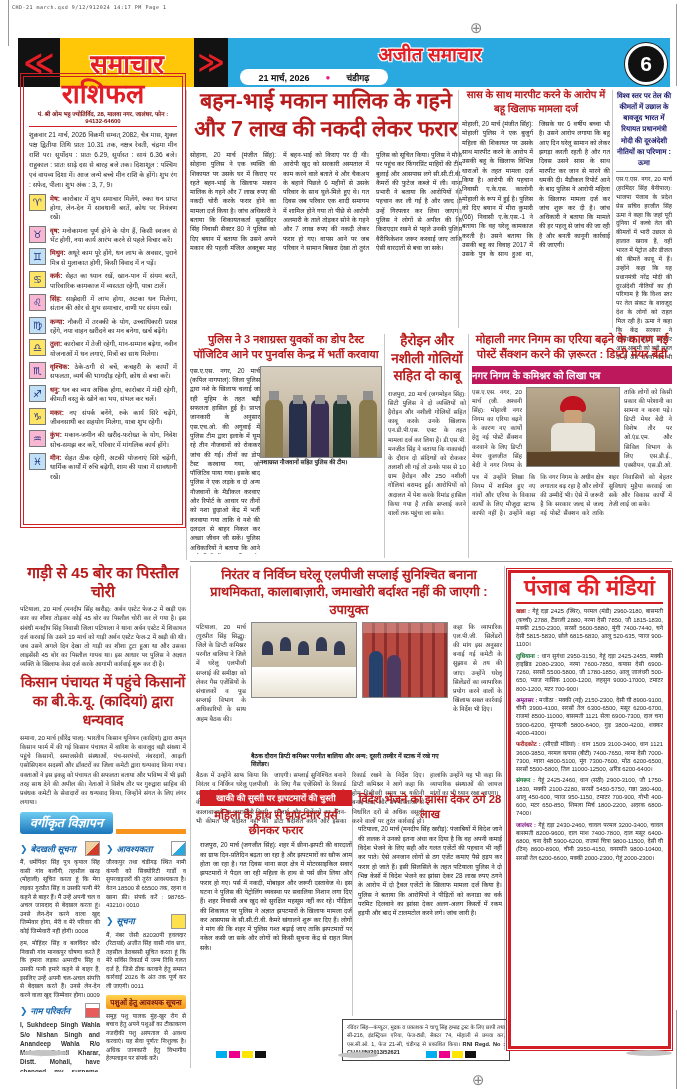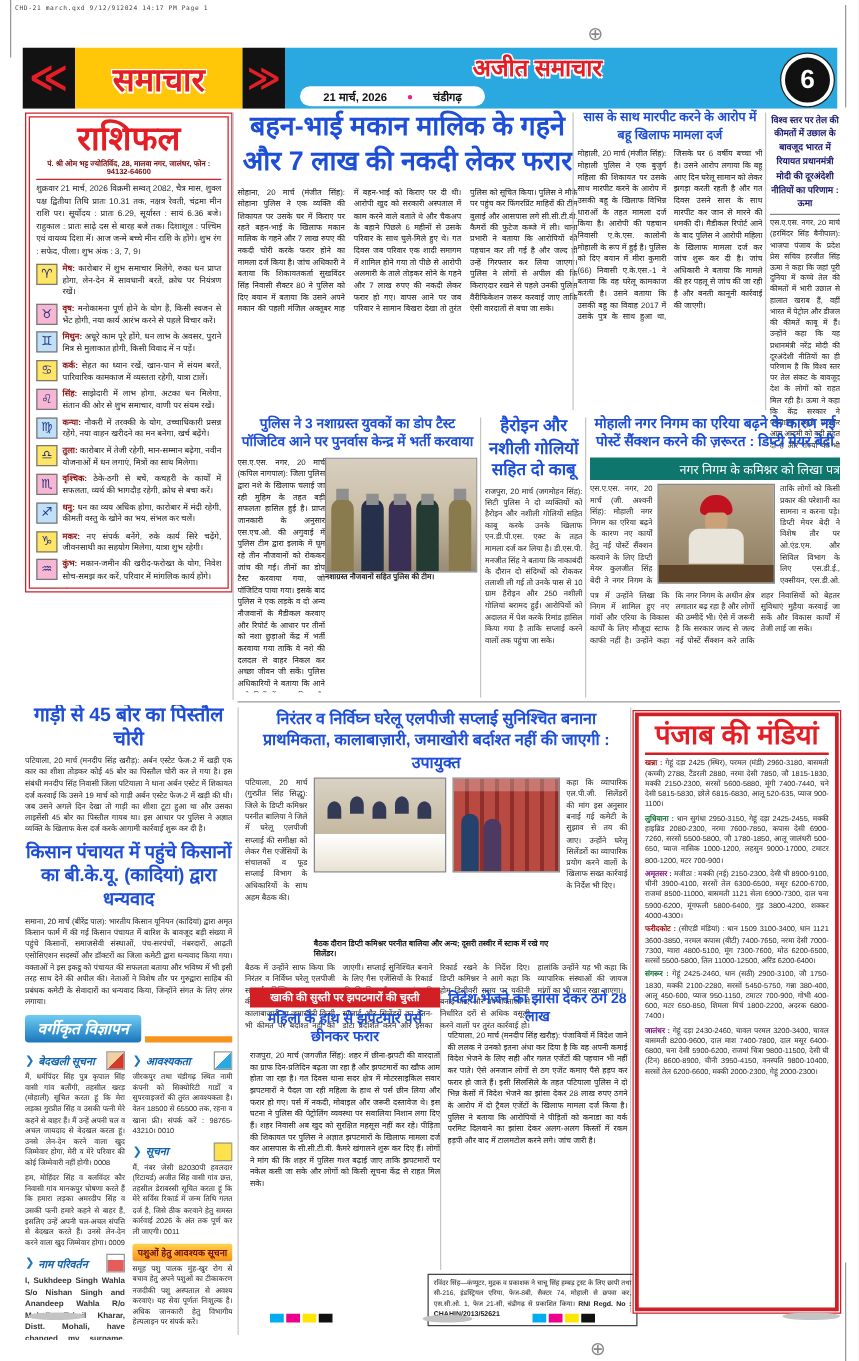--- a/index.html
+++ b/index.html
@@ -22,34 +22,34 @@
      text-shadow:1px 1px 0 #fff,-1px 1px 0 #fff,1px -1px 0 #fff,-1px -1px 0 #fff;}
   .mh-blue{flex:1;background:#2aa9e1;position:relative;padding-top:3px;}
   .mh-paper{color:#e31e25;font-weight:800;font-size:19px;text-align:center;margin-right:38px;
      text-shadow:1px 1px 0 #fff,-1px 1px 0 #fff,1px -1px 0 #fff,-1px -1px 0 #fff;}
   .mh-pill{background:#fff;border-radius:8px;width:140px;margin:2px 0 0 12px;display:flex;align-items:center;justify-content:center;gap:16px;
      font-size:9px;font-weight:800;color:#111;padding:1.5px 4px;}
   .mh-dot{color:#ec1e8c;font-size:8px;}
   .mh-ball{position:absolute;right:3px;top:5px;width:36px;height:36px;border-radius:50%;background:#111;border:3px solid #fff;
      box-shadow:0 0 0 1px #222;color:#fff;display:flex;align-items:center;justify-content:center;font-size:21px;font-weight:800;}
   
-  .rashifal{position:absolute;left:20px;top:90px;width:166px;height:384px;border:4px double #d21f26;
+  .rashifal{position:absolute;left:20px;top:73px;width:166px;height:455px;border:4px double #d21f26;
      box-sizing:border-box;padding:3px 5px;overflow:hidden;}
   .r-title{color:#e31e25;font-weight:800;font-size:27px;text-align:center;line-height:1.05;}
   .r-astro{font-size:6px;font-weight:800;color:#7a0c0c;text-align:center;border-bottom:1px solid #d21f26;padding:2px 0;margin-bottom:3px;}
   .r-intro{font-size:6.6px;line-height:1.5;text-align:justify;color:#222;margin-bottom:4px;}
   .r-sign{display:flex;gap:4px;margin-bottom:4px;}
   .r-icon{flex:0 0 15px;height:15px;border:1px solid #777;display:flex;align-items:center;justify-content:center;
      font-size:10px;color:#203080;background:#ffe566;}
   .r-sign:nth-of-type(3n+2) .r-icon{background:#f7b6d2;}
   .r-sign:nth-of-type(3n) .r-icon{background:#bfe0f7;}
   .r-text{font-size:6.6px;line-height:1.42;text-align:justify;}
   .r-name{color:#8b1212;font-weight:800;}
   
-  .hl{font-weight:800;text-align:center;color:#1d4ed8;}
+  .hl{font-weight:800;text-align:center;color:#b91c1c;}
   .bodytxt{font-size:6.3px;line-height:1.48;text-align:justify;color:#222;overflow:hidden;}
   .vrule{position:absolute;width:1px;background:#c6c6c6;}
   .hrule{position:absolute;height:1px;background:#9a9a9a;}
   
   .a1{position:absolute;left:190px;top:88px;width:272px;}
   .a1 .hl{font-size:21.5px;line-height:1.3;}
   .a1 .bodytxt{margin-top:6px;column-count:3;column-gap:7px;height:168px;}
   
   .a2{position:absolute;left:462px;top:88px;width:148px;}
   .a2 .hl{font-size:10px;line-height:1.35;}
@@ -64,21 +64,21 @@
   .a4 .wrap{margin-top:4px;height:188px;overflow:hidden;}
   .a4 figure{float:right;width:122px;margin:1px 0 2px 4px;}
   .figcap{font-size:6px;font-weight:800;line-height:1.3;margin-top:1px;text-align:left;}
   
   .a5{position:absolute;left:388px;top:332px;width:78px;}
   .a5 .hl{font-size:13.5px;line-height:1.3;}
   .a5 .bodytxt{margin-top:4px;font-size:6.2px;height:128px;}
   
   .a6{position:absolute;left:472px;top:332px;width:200px;}
   .a6 .hl{font-size:11.3px;line-height:1.35;}
-  .banner-pink{background:#0f766e;color:#fff;font-weight:400;font-size:10px;text-align:right;padding:2px 0;margin:3px 0;}
+  .banner-pink{background:#be185d;color:#fff;font-weight:700;font-size:10px;text-align:left;padding:2px 0;margin:3px 0;}
   .a6 .row{display:flex;gap:4px;}
   .a6 .colL{width:50px;}
   .a6 .colR{flex:1;}
   .a6 .row .bodytxt{font-size:6.2px;height:82px;}
   .a6 .bottom{margin-top:3px;column-count:3;column-gap:5px;font-size:6.2px;height:80px;}
   
   .photo{position:relative;border:1px solid #888;overflow:hidden;background:#c9bda9;}
   .ph-police{width:120px;height:90px;background:linear-gradient(180deg,#d8cfc0 0%,#cbbfa8 45%,#9a8c74 100%);}
   .pf{position:absolute;bottom:0;width:18px;height:58px;border-radius:8px 8px 0 0;background:#2e3550;}
   .pf.khaki{background:#8a7b4e;}

